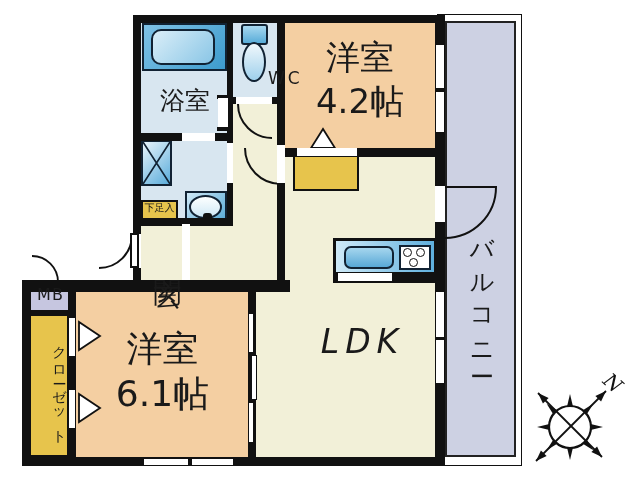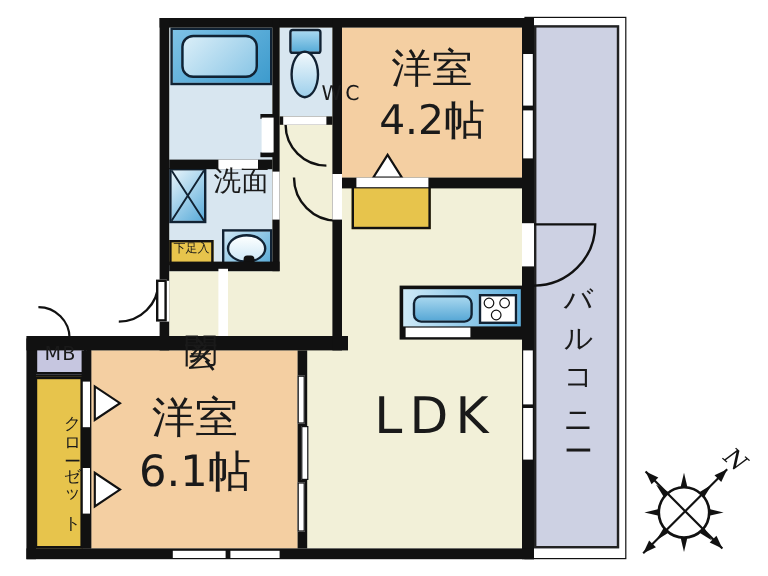--- a/index.html
+++ b/index.html
@@ -59,33 +59,33 @@
   <div class="fill" style="left:29px;top:314px;width:40px;height:143px;border:2.5px solid #111;background:#e7c44c;"></div>
   <div class="fill" style="left:293px;top:154px;width:66px;height:37px;border:2.5px solid #111;background:#e7c44c;"></div>
   <div class="fill" style="left:141px;top:200px;width:37px;height:21px;border:2px solid #111;background:#e7c44c;"></div>
 
   <div class="fill" style="left:130px;top:233px;width:9px;height:35px;background:#fff;border:2px solid #111;z-index:6;"></div>
 
   <div class="fill" style="left:248px;top:313px;width:6px;height:40px;background:#fff;border:1px solid #111;z-index:6;"></div>
   <div class="fill" style="left:251px;top:355px;width:6px;height:45px;background:#fff;border:1px solid #111;z-index:6;"></div>
   <div class="fill" style="left:248px;top:402px;width:6px;height:41px;background:#fff;border:1px solid #111;z-index:6;"></div>
 
+  <div class="lbl" style="left:150px;top:88px;width:70px;font-size:25px;z-index:8;">浴室</div>
   <div class="lbl" style="left:233px;top:70px;width:44px;font-size:17px;letter-spacing:3px;z-index:8;padding-left:35px;">WC</div>
   <div class="lbl" style="left:170px;top:139px;width:62px;font-size:23px;z-index:8;">
-    <div>洗面</div>
   </div>
   <div class="lbl" style="left:142px;top:203px;width:35px;font-size:10px;z-index:8;">下足入</div>
   <div class="lbl vtext" style="left:150px;top:224px;width:32px;height:66px;font-size:28px;z-index:8;">玄関</div>
   <div class="lbl" style="left:285px;top:40px;width:150px;font-size:34px;z-index:8;">洋室</div>
   <div class="lbl" style="left:285px;top:84px;width:150px;font-size:34px;z-index:8;">4.2帖</div>
   <div class="lbl" style="left:29px;top:287px;width:43px;font-size:16px;letter-spacing:1px;z-index:8;">MB</div>
   <div class="lbl vtext" style="left:31px;top:322px;width:36px;height:132px;font-size:14px;letter-spacing:4px;z-index:8;">クローゼット</div>
   <div class="lbl" style="left:85px;top:330px;width:155px;font-size:36px;z-index:8;">洋室</div>
   <div class="lbl" style="left:85px;top:375px;width:155px;font-size:36px;z-index:8;">6.1帖</div>
-  <div class="lbl" style="left:295px;top:325px;width:135px;font-size:42px;letter-spacing:6px;z-index:8;">LDK</div>
+  <div class="lbl" style="left:295px;top:325px;width:135px;font-size:33px;letter-spacing:6px;z-index:8;font-style:italic;">LDK</div>
   <div class="lbl vtext" style="left:460px;top:202px;width:34px;height:190px;font-size:24px;letter-spacing:8px;z-index:8;">バルコニー</div>
 
   <div class="wall" style="left: 133px; top: 15px; width: 312px; height: 8px; z-index: 4;"></div>
     <div class="wall" style="left: 133px; top: 15px; width: 8px; height: 277px; z-index: 4;"></div>
     <div class="wall" style="left: 435px; top: 15px; width: 10px; height: 451px; z-index: 4;"></div>
     <div class="wall" style="left: 22px; top: 457px; width: 423px; height: 9px; z-index: 4;"></div>
     <div class="wall" style="left: 22px; top: 282px; width: 8px; height: 184px; z-index: 4;"></div>
     <div class="wall" style="left: 22px; top: 280px; width: 268px; height: 12px; z-index: 4;"></div>
     <div class="wall" style="left: 227px; top: 15px; width: 6px; height: 211px; z-index: 4;"></div>
     <div class="wall" style="left: 277px; top: 15px; width: 8px; height: 277px; z-index: 4;"></div>

